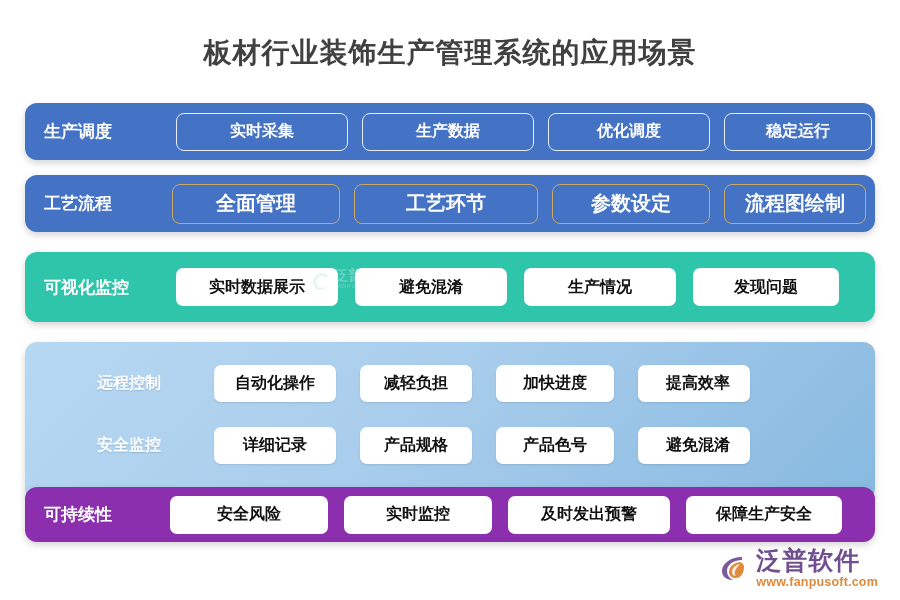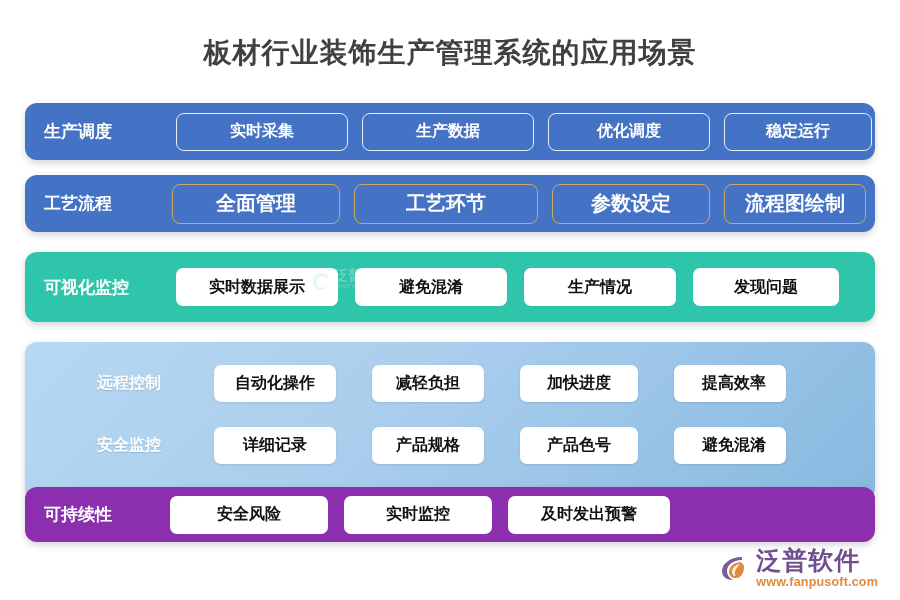--- a/index.html
+++ b/index.html
@@ -156,21 +156,21 @@
   #subrow-remote  { margin-top: 15px; }
   #subrow-safety  { margin-top: 10px; }
   .subrow .band-label {
     width: 170px;
     text-align: center;
     font-size: 16px;
     color: #ffffff;
     text-shadow: 0 1px 1px rgba(60,90,120,0.25);
   }
   .subrow .chips {
-    gap: 36px;
+    gap: 24px;
     flex: none;
   }
   .subrow .chip {
     height: 37px;
     border-radius: 7px;
     background: #ffffff;
     color: #111111;
     font-size: 16px;
     box-shadow: 0 1px 2px rgba(60,90,120,0.18);
   }
@@ -346,20 +346,21 @@
       </div>
     </div>
   </div>
 
   <div class="band" id="band-sustain">
     <div class="band-label">可持续性</div>
     <div class="chips">
       <div class="chip">安全风险</div>
       <div class="chip">实时监控</div>
       <div class="chip">及时发出预警</div>
+      <div class="chip">保障生产安全</div>
     </div>
   </div>
 
   <div id="brand-logo">
     <span class="logo-mark">
       <svg width="34" height="34" viewBox="0 0 34 34" aria-hidden="true">
         <path d="M26 6 C14 6 6 13 6 20 C6 26 11 29 17 29 C13 27 11 24 11 20 C11 14 17 9 26 9 Z" fill="#7a5b9c"></path>
         <path d="M24 11 C17 12 13 16 13 21 C13 25 16 27 20 27 C25 27 28 22 28 16 C28 14 27 12 24 11 Z" fill="#e08a3c"></path>
         <path d="M24 13 C19 14 16 17 16 21 C16 24 18 25 20 25 C18 23 18 19 24 13 Z" fill="#ffffff" opacity="0.85"></path>
       </svg>

